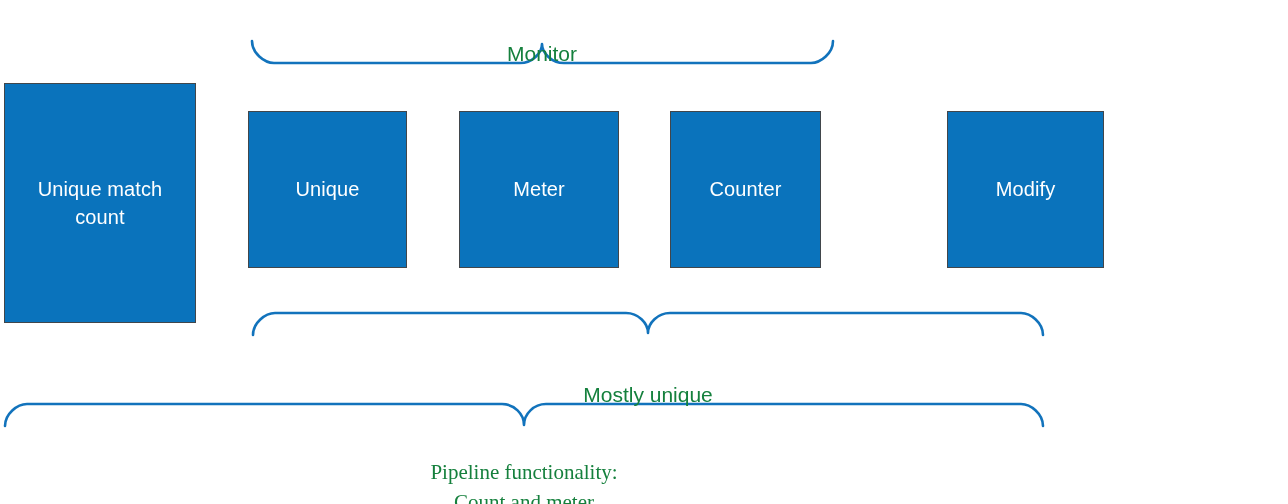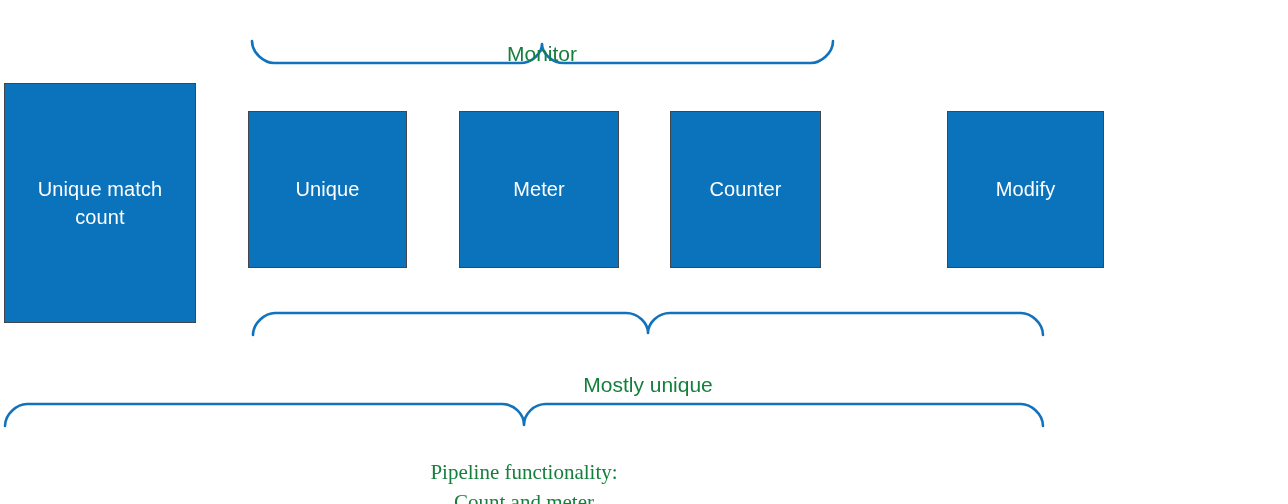--- a/index.html
+++ b/index.html
@@ -72,17 +72,17 @@
   </svg>
 
   <div class="box" id="box-0" style="left: 4px; top: 83px; width: 192px; height: 240px;">Unique match
 count</div>
   <div class="box" id="box-1" style="left: 248px; top: 111px; width: 159px; height: 157px;">Unique</div>
   <div class="box" id="box-2" style="left: 459px; top: 111px; width: 160px; height: 157px;">Meter</div>
   <div class="box" id="box-3" style="left: 670px; top: 111px; width: 151px; height: 157px;">Counter</div>
   <div class="box" id="box-4" style="left: 903px; top: 111px; width: 157px; height: 157px; margin-left: 44px;">Modify</div>
 
   <div class="brace-label" id="blabel-0" style="left: 442px; top: 8px; width: 200px;">Monitor</div>
-  <div class="brace-label" id="blabel-1" style="left: 548px; top: 339px; width: 200px;">Mostly unique</div>
+  <div class="brace-label" id="blabel-1" style="left: 548px; top: 349px; width: 200px;">Mostly unique</div>
   <div class="brace-label" id="blabel-2" style="left: 424px; top: 427px; width: 200px; font-family: Liberation Serif, serif;">Pipeline functionality:
 Count and meter</div>
 
 </div>
 
 </body></html>

